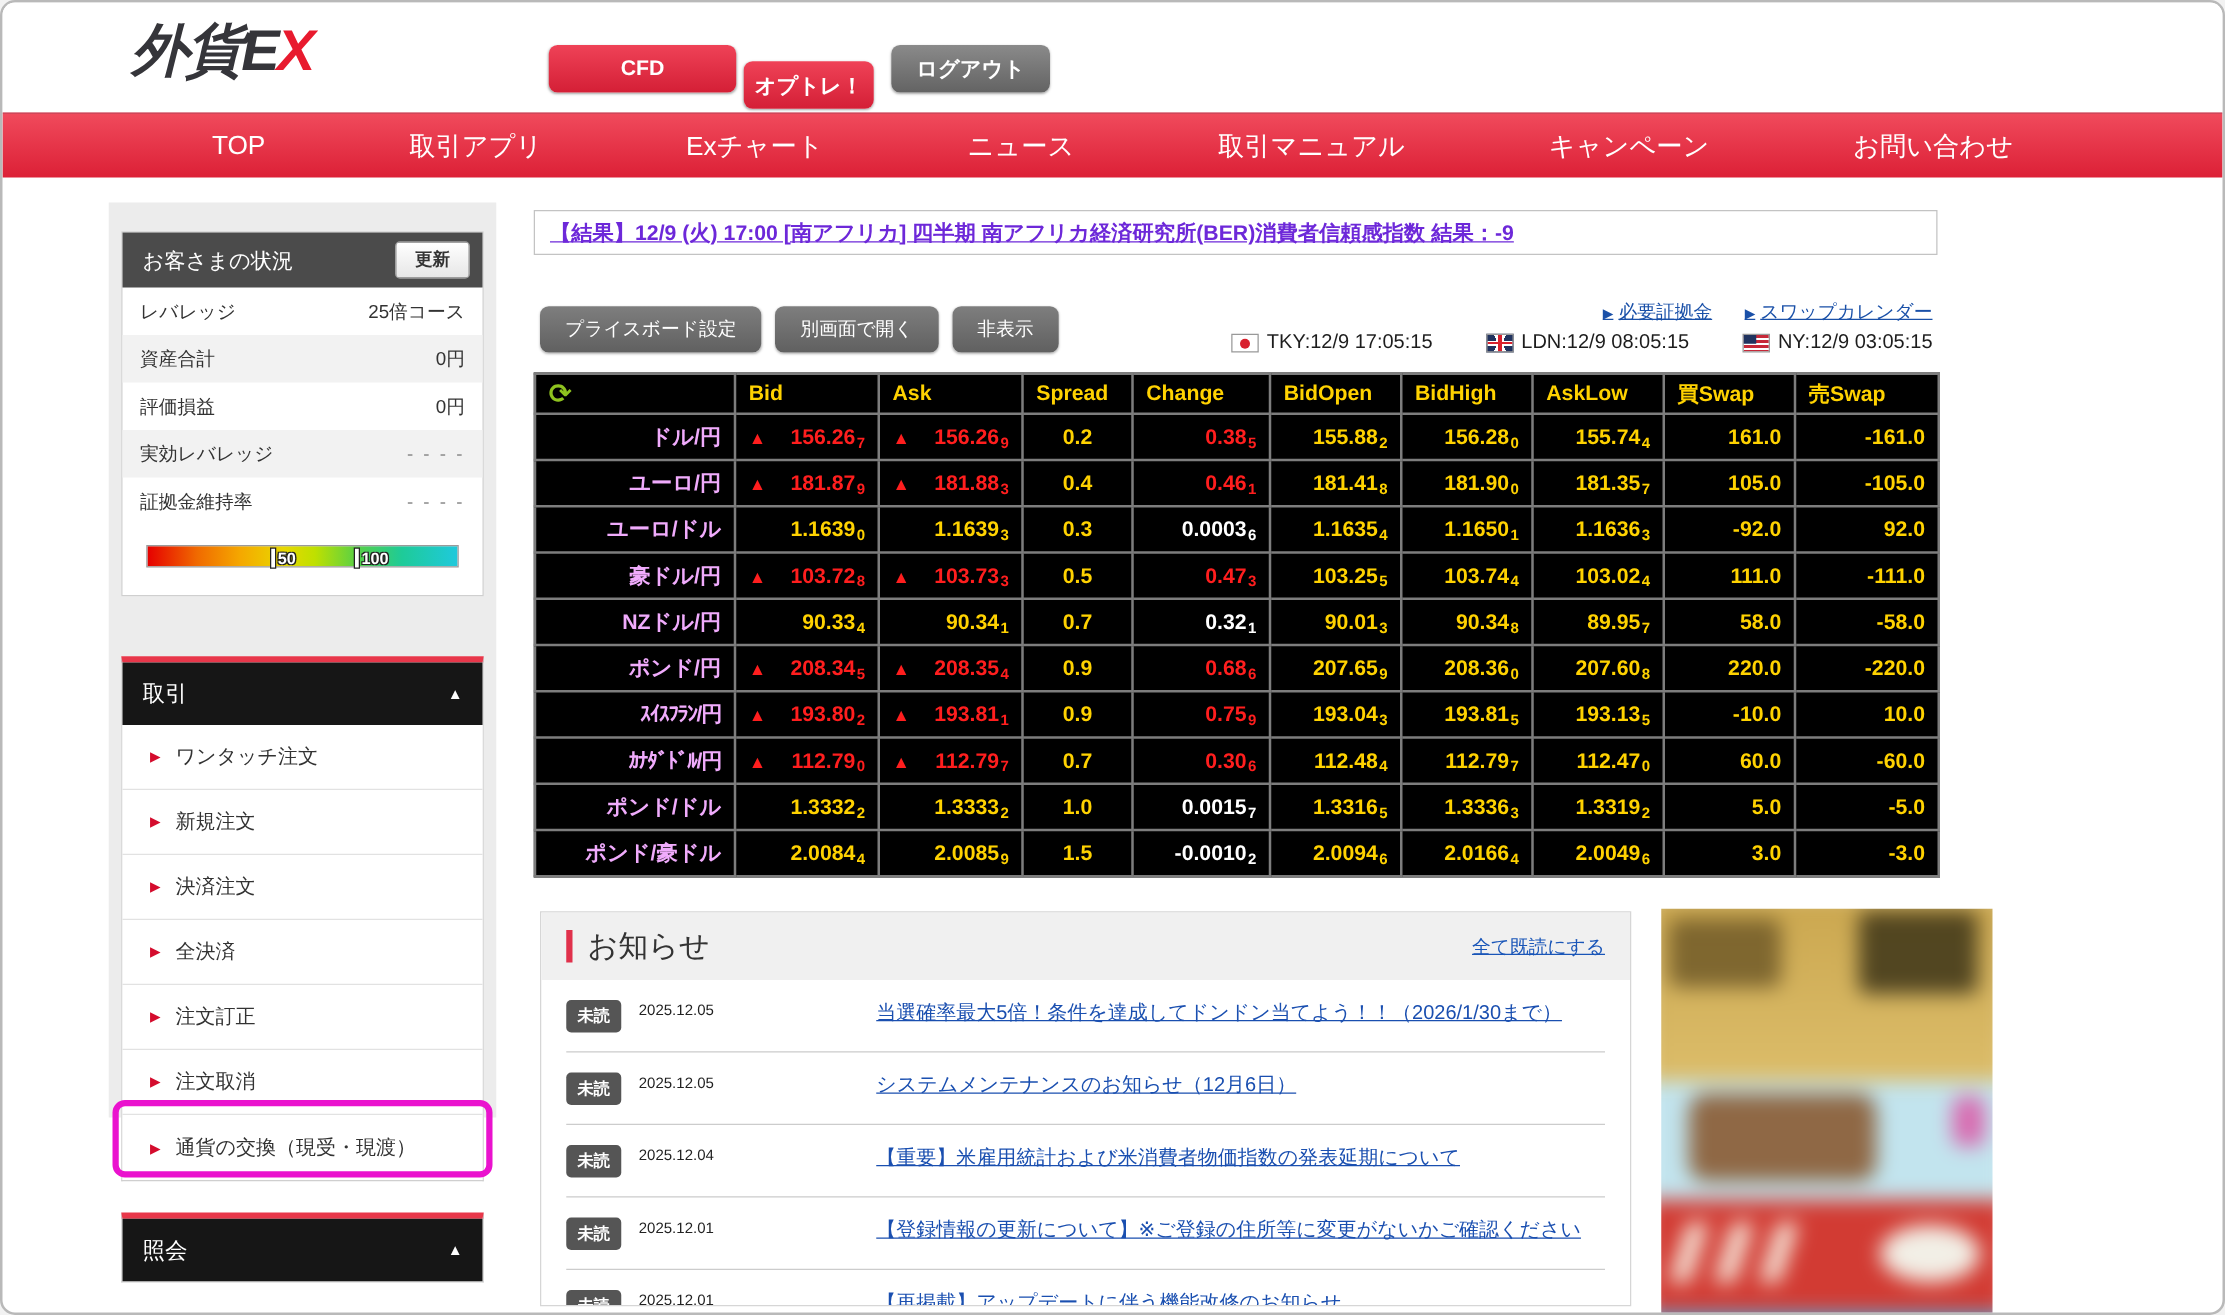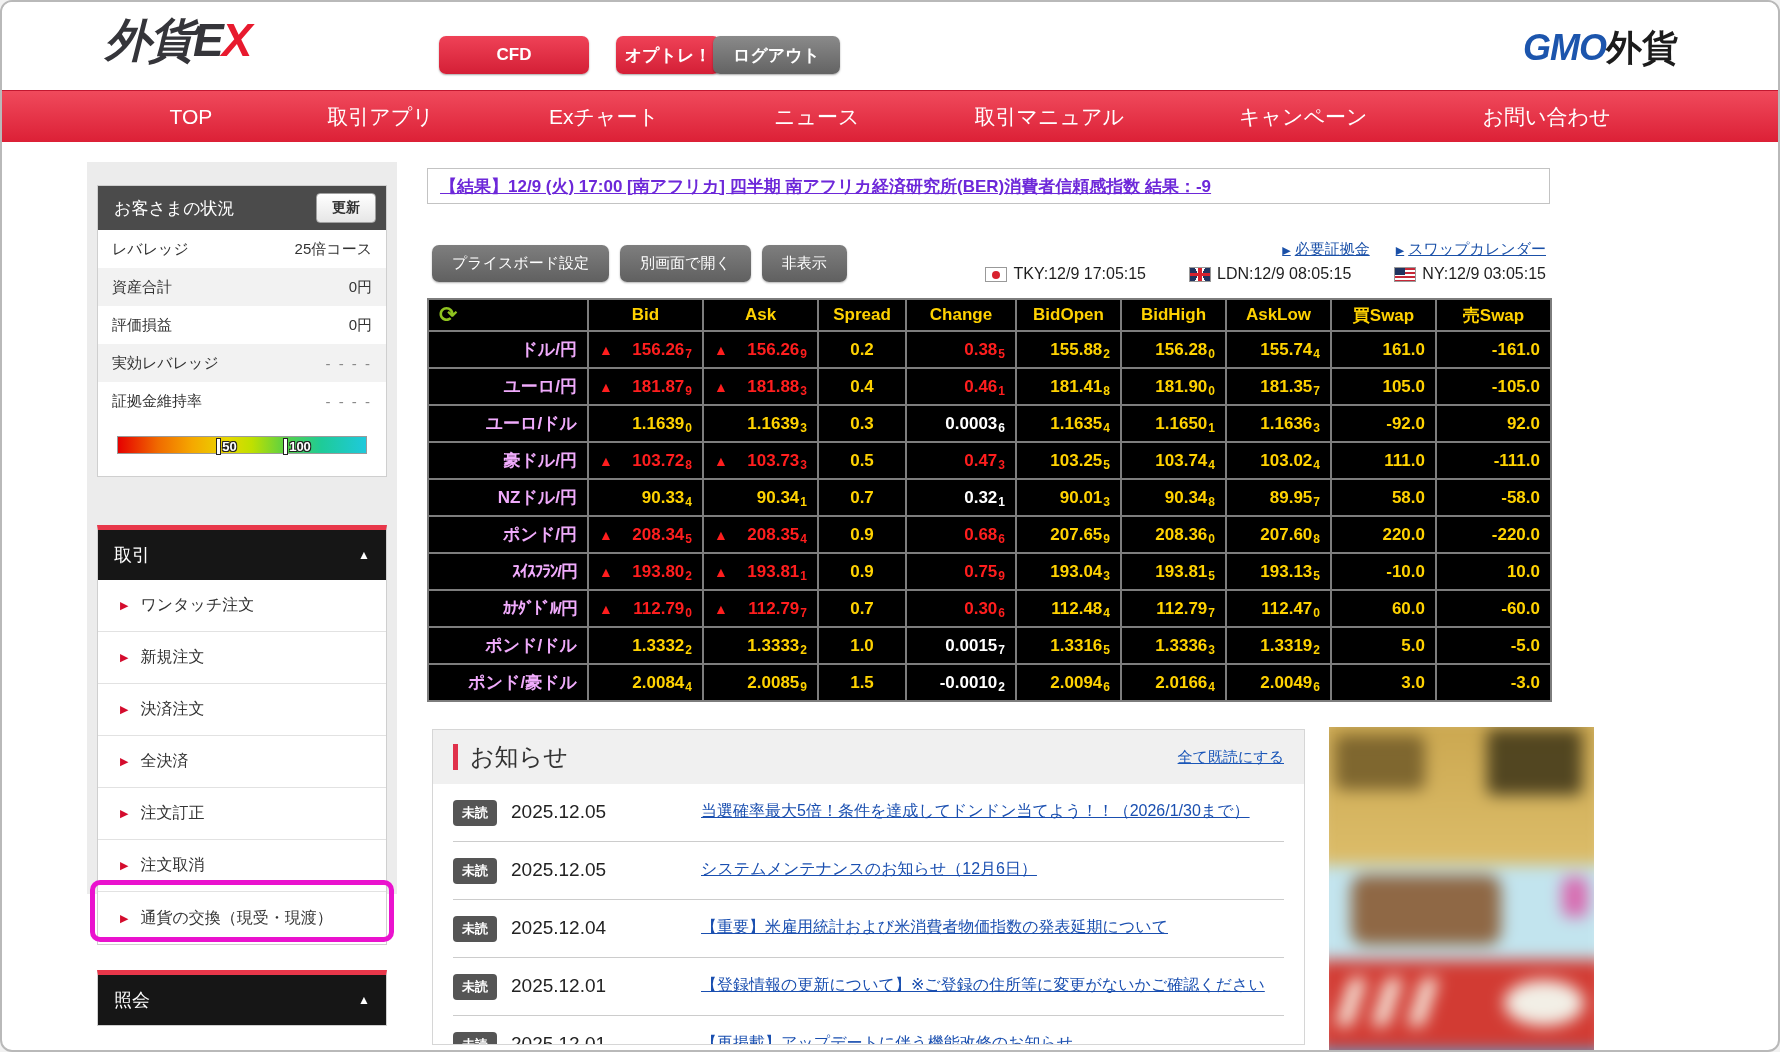--- a/index.html
+++ b/index.html
@@ -10,21 +10,21 @@
   
   #header { position:absolute; left:0; top:0; width:100%; height:88px; background:#fff; }
   #brand { position:absolute; left:103px; top:8px; font-size:46px; font-weight:bold;
            font-style:italic; letter-spacing:-2px; }
   #brand .dark { color:#35353a; } #brand .red { color:#e81a2e; }
   .hbtn { position:absolute; top:34px; height:38px; border:none; border-radius:7px;
           color:#fff; font-size:17px; font-weight:bold; cursor:pointer;
           box-shadow:0 1px 2px rgba(0,0,0,.35); font-family:inherit; }
   .hbtn.red  { background:linear-gradient(#ef4257,#d41f36); }
   .hbtn.gray { background:linear-gradient(#8a8a8a,#636363); }
-  #btn-cfd { left:437px; width:150px; } #btn-optore { left:614px; width:104px; }
+  #btn-cfd { left:437px; width:150px; } #btn-optore { left:593px; width:104px;margin-top:13px; }
   #btn-logout { left:711px; width:127px; }
   #gmo-logo { position:absolute; right:100px; top:22px; font-size:36px; font-weight:bold; }
   #gmo-logo .gmo { color:#1c55ad; font-style:italic; letter-spacing:-1px; }
   #gmo-logo .gaika { color:#1c1c1c; }
 
   
   #nav { position:absolute; left:0; top:88px; width:100%; height:52px;
          background:linear-gradient(#f04a5c,#dc2036); border-top:1px solid #c21830;
          display:flex; align-items:center; justify-content:space-around; padding:0 110px; }
   .nav-item { color:#fff; font-size:21px; cursor:pointer; white-space:nowrap; }
@@ -94,21 +94,21 @@
       linear-gradient(63deg, transparent 44%, #fff 44%, #fff 56%, transparent 56%),
       linear-gradient(-63deg, transparent 44%, #fff 44%, #fff 56%, transparent 56%), #20335f; }
   .flag.us { background:repeating-linear-gradient(#c62838 0 2px,#fff 2px 4px); }
   .flag.us::after { content:""; position:absolute; left:0; top:0; width:10px; height:7px; background:#20335f; }
 
   
   #price-table { position:absolute; left:425px; top:296px; border-collapse:collapse;
                  background:#000; table-layout:fixed; }
   #price-table td, #price-table th { border:2px solid #7d7d7d; padding:0 10px;
                  white-space:nowrap; overflow:hidden; }
-  #price-table th { height:32px; color:#ffd200; font-size:17px; font-weight:bold; text-align:center; }
+  #price-table th { height:32px; color:#ffd200; font-size:17px; font-weight:bold; text-align:left; }
   #price-table th.h-icon { text-align:left; }
   #price-table td { height:37px; font-size:17px; font-weight:bold; text-align:right; }
   .refresh-ic { color:#8fc31f; font-size:22px; font-weight:bold; line-height:1; }
   td.c-pair { color:#f0abfc; text-align:left; font-size:16px; }
   td.c-pair.narrow { font-size:15px; letter-spacing:-1px; }
   .num .sub { font-size:12px; position:relative; top:3px; margin-left:1px; }
   .v-red { color:#ff1e1e; } .v-yel { color:#ffd200; } .v-wht { color:#fff; }
   .cell-flex { display:flex; align-items:center; justify-content:space-between; }
   .tri-up-red { color:#ff1e1e; font-size:14px; margin-right:6px; }
 
@@ -118,21 +118,21 @@
   #notices-head { height:54px; background:#f0f0f0; display:flex; align-items:center;
                   justify-content:space-between; padding:0 20px; }
   #notices-title { display:flex; align-items:center; gap:12px; font-size:24px; color:#333; }
   #notices-title .bar { width:5px; height:26px; background:#e0314b; }
   #mark-all-read { color:#1a56b8; font-size:15px; cursor:pointer; }
   #notice-list { padding:0 20px; }
   .notice-row { display:flex; align-items:flex-start; padding:15px 0; border-top:1px solid #ccc; gap:0; }
   .notice-row:first-child { border-top:none; }
   .badge { flex:0 0 auto; background:#555; color:#fff; font-size:13px; font-weight:bold;
            border-radius:4px; padding:4px 9px; margin-top:1px; }
-  .ndate { flex:0 0 130px; margin-left:14px; font-size:19px; color:#222; padding-top:2px; }
+  .ndate { flex:0 0 130px; margin-left:14px; font-size:12px; color:#222; padding-top:2px; }
   .ntext { flex:1 1 auto; margin-left:60px; color:#1a4fb0; font-size:16px; line-height:1.55;
            cursor:pointer; }
 
   
   #ad { position:absolute; left:1327px; top:725px; width:265px; height:327px;
         overflow:hidden; cursor:pointer; }
   #ad .blurwrap { position:absolute; inset:-12px; filter:blur(8px); }
   .ad-gold { position:absolute; left:0; top:0; width:289px; height:150px;
              background:linear-gradient(#caa64e,#dcbd6a); }
   .ad-gold .b1 { position:absolute; left:18px; top:20px; width:90px; height:55px; background:#6a5526; border-radius:8px; opacity:.8; }
@@ -148,21 +148,20 @@
 </head>
 <body>
 
 <div id="frame">
 
   <div id="header">
     <div id="brand"><span class="dark">外貨E</span><span class="red">X</span></div>
     <button id="btn-cfd" class="hbtn red">CFD</button>
     <button id="btn-optore" class="hbtn red">オプトレ！</button>
     <button id="btn-logout" class="hbtn gray">ログアウト</button>
-    <div id="gmo-logo"><span class="gmo">GMO</span><span class="gaika">外貨</span></div>
   </div>
 
   <div id="nav">
       <div class="nav-item">TOP</div>
       <div class="nav-item">取引アプリ</div>
       <div class="nav-item">Exチャート</div>
       <div class="nav-item">ニュース</div>
       <div class="nav-item">取引マニュアル</div>
       <div class="nav-item">キャンペーン</div>
       <div class="nav-item">お問い合わせ</div>

